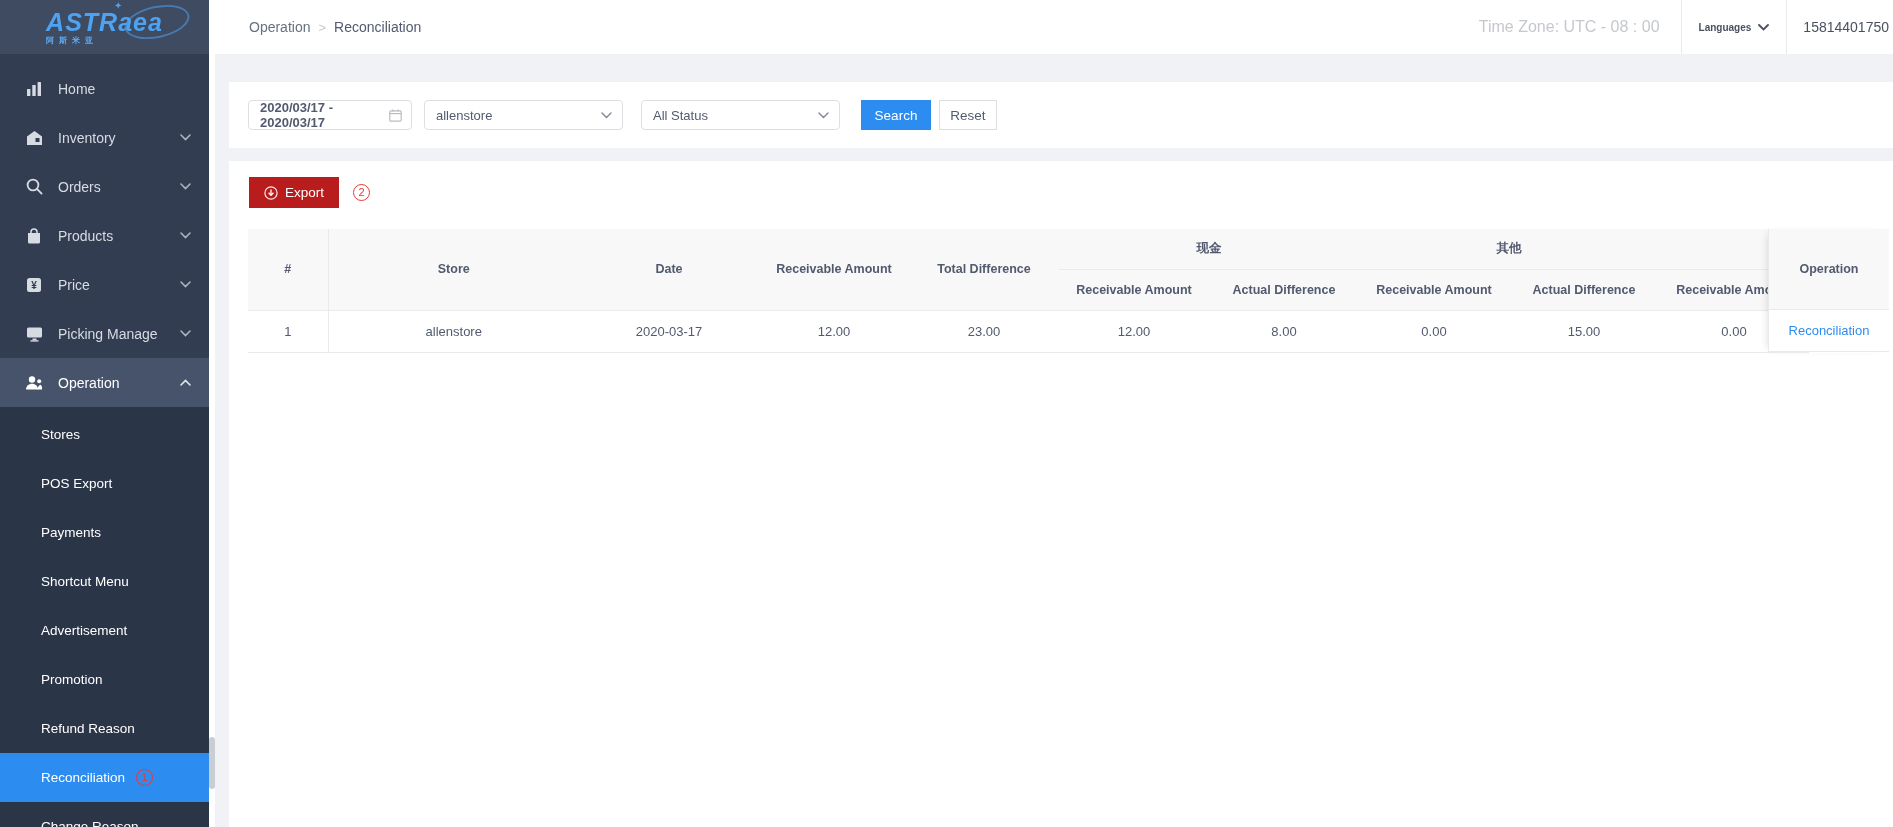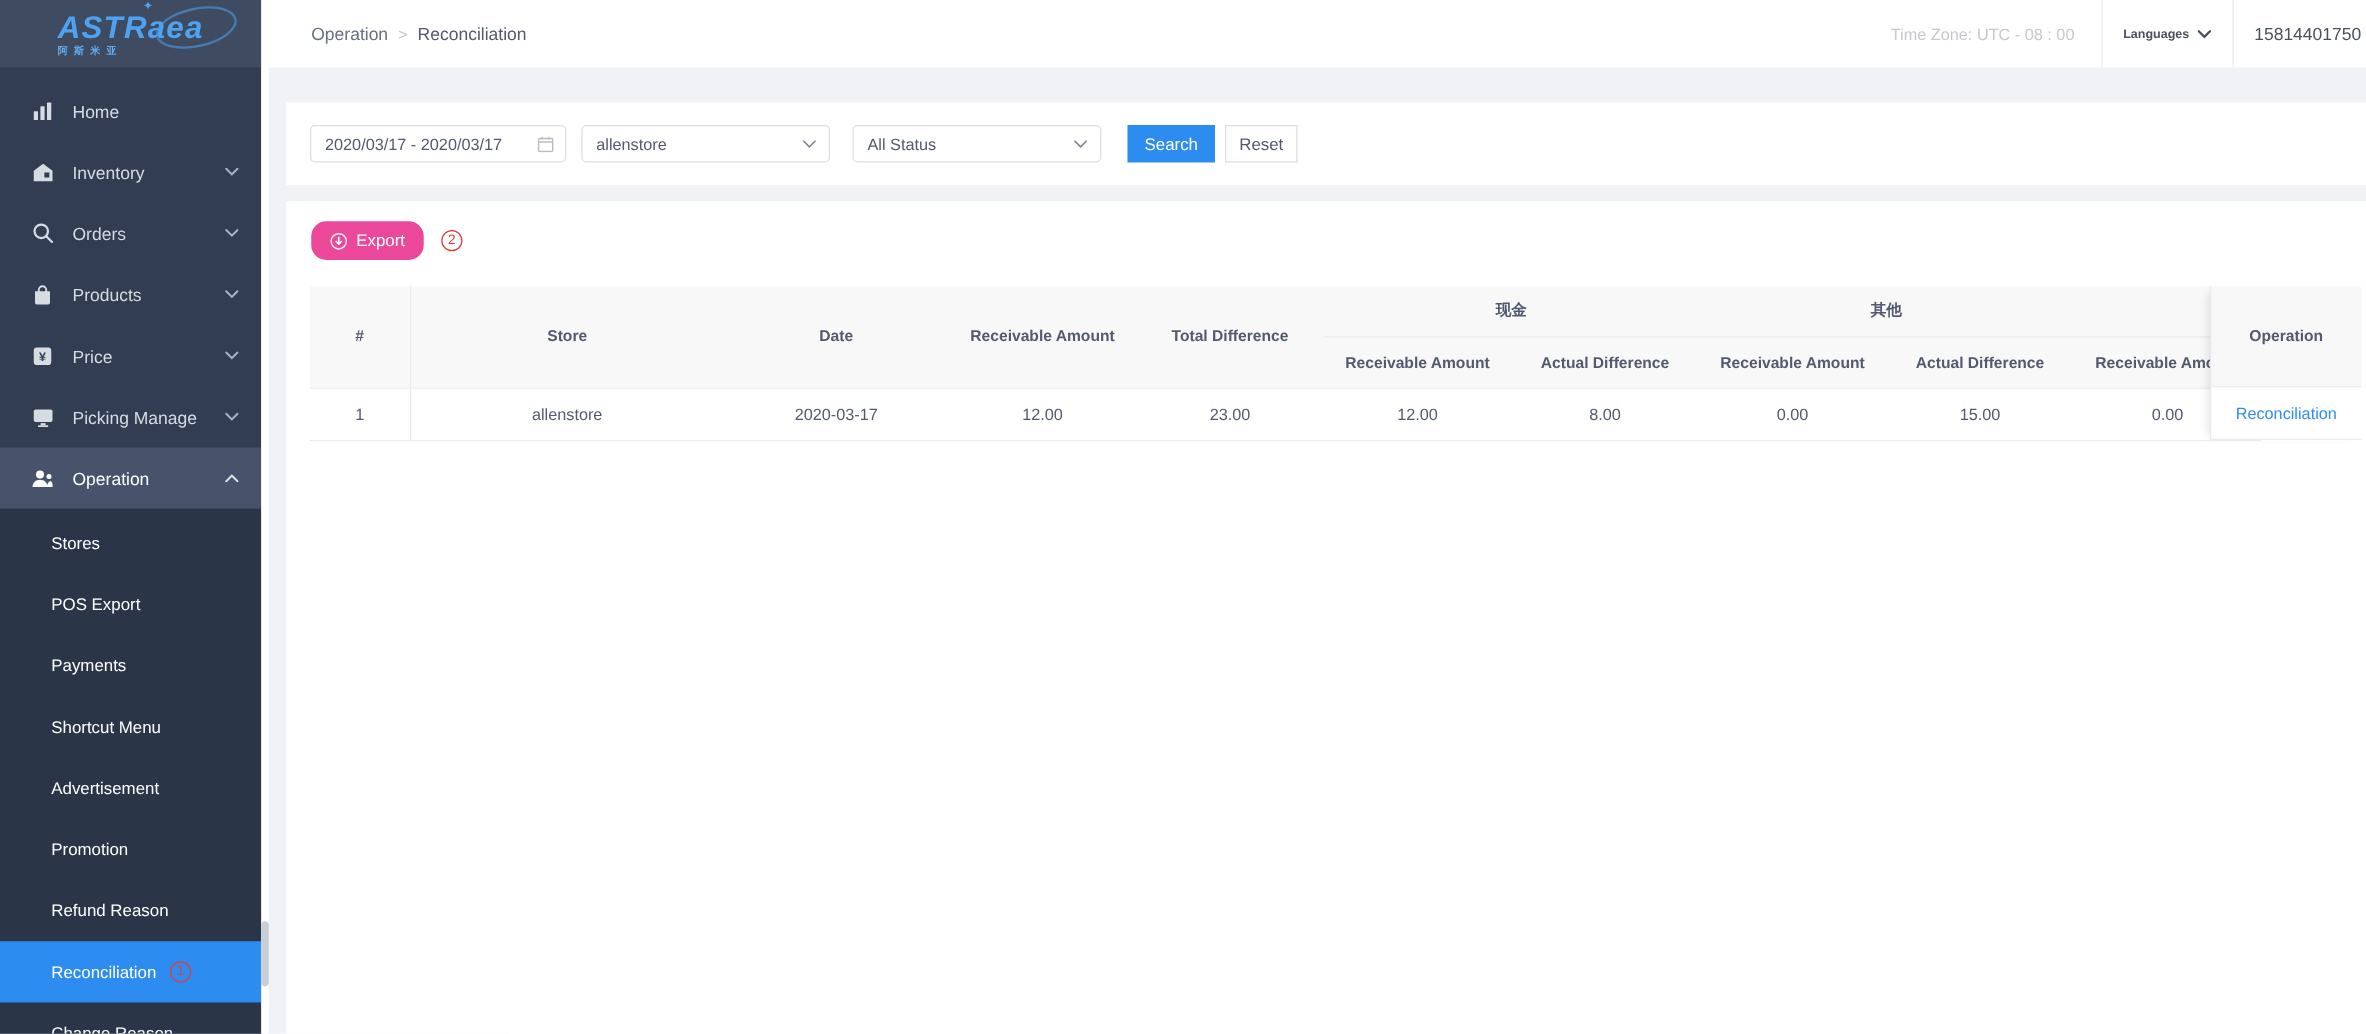--- a/index.html
+++ b/index.html
@@ -30,38 +30,38 @@
   .ann-circle { display:inline-flex; width:17px; height:17px; border:1.5px solid #e23b3b; border-radius:50%; color:#e23b3b; font-size:11px; line-height:1; align-items:center; justify-content:center; margin-left:11px; flex:none; background:transparent; }
   .side-scroll-track { position:absolute; left:209px; top:0; width:6px; height:827px; background:#ffffff; z-index:6; }
   .side-scroll-thumb { position:absolute; left:0px; top:737px; width:6px; height:52px; background:#c9cdd4; border-radius:3px; }
   
   .topbar { position:absolute; left:215px; top:0; width:1678px; height:54px; background:#ffffff; display:flex; align-items:center; z-index:4; }
   .breadcrumb { margin-left:34px; font-size:14px; display:flex; align-items:center; gap:8px; }
   .bc-link { color:#657180; cursor:pointer; }
   .bc-sep { color:#c5c8ce; font-size:13px; }
   .bc-current { color:#515a6e; }
   .topbar-right { margin-left:auto; display:flex; align-items:center; height:54px; }
-  .tz { color:#c5c8ce; font-size:13px; margin-right:21px; }
+  .tz { color:#c5c8ce; font-size:16px; margin-right:21px; }
   .top-divider { width:1px; height:54px; background:#e8eaec; }
   .languages { display:flex; align-items:center; gap:7px; padding:0 17px; font-size:10px; color:#495060; height:44px; cursor:pointer;font-weight:bold; }
   .phone { padding:0 4px 0 16px; font-size:14px; color:#495060; height:54px; display:flex; align-items:center; cursor:pointer; }
   
   .filter-card { position:absolute; left:229px; top:82px; width:1664px; height:66px; background:#ffffff; display:flex; align-items:center; padding-left:19px; }
-  .date-input { width:205px; height:30px; border:1px solid #dcdee2; border-radius:4px; background:#fff; display:flex; align-items:center; padding:0 9px 0 11px; font-size:13px; color:#515a6e; margin-right:12px; cursor:text; }
+  .date-input { width:164px; height:30px; border:1px solid #dcdee2; border-radius:4px; background:#fff; display:flex; align-items:center; padding:0 9px 0 11px; font-size:13px; color:#515a6e; margin-right:12px; cursor:text;font-weight:bold; }
   .date-input .cal { margin-left:auto; display:flex; }
   .select-box { width:199px; height:30px; border:1px solid #dcdee2; border-radius:4px; background:#fff; display:flex; align-items:center; padding:0 10px 0 11px; font-size:13px; color:#515a6e; cursor:pointer; }
   .select-box .sel-chev { margin-left:auto; display:flex; }
   .sel-store { margin-right:18px; }
   .sel-status { margin-right:21px; }
   .btn { height:30px; border-radius:0; font-size:13.5px; display:flex; align-items:center; justify-content:center; cursor:pointer; border:1px solid transparent; }
   .btn-search { width:70px; background:#2d8cf0; color:#fff; margin-right:8px; }
   .btn-reset { width:58px; background:#fff; border-color:#dcdee2; color:#515a6e; }
   
   .content-card { position:absolute; left:229px; top:161px; width:1664px; height:666px; background:#ffffff; }
-  .btn-export { position:absolute; left:20px; top:16px; height:31px; padding:0 15px; border-radius:12px; background:#ec4899; color:#fff; font-size:13.5px; display:flex; align-items:center; gap:7px; cursor:pointer; border:none; }
+  .btn-export { position:absolute; left:20px; top:16px; height:31px; padding:0 15px; border-radius:0; background:#b91c1c; color:#fff; font-size:13.5px; display:flex; align-items:center; gap:7px; cursor:pointer; border:none; }
   .ann2 { position:absolute; left:113px; top:23px; }
   
   .table-wrap { position:absolute; left:19px; top:68px; width:1641px; height:124px; overflow:hidden; }
   table.grid { border-collapse:collapse; table-layout:fixed; width:1561px; }
   table.grid th { background:#f8f8f9; color:#515a6e; font-weight:bold; font-size:12.5px; text-align:center; border-bottom:1px solid #e8eaec; padding:0; }
   table.grid thead tr.r1 th { height:40px; }
   table.grid thead tr.r2 th { height:41px; }
   table.grid td { height:42px; text-align:center; font-size:13px; color:#515a6e; border-bottom:1px solid #e8eaec; background:#fff; padding:0; }
   .col-index { border-right:1px solid #e8eaec; }
   td.neg, span.neg { color:#ed4014; }

